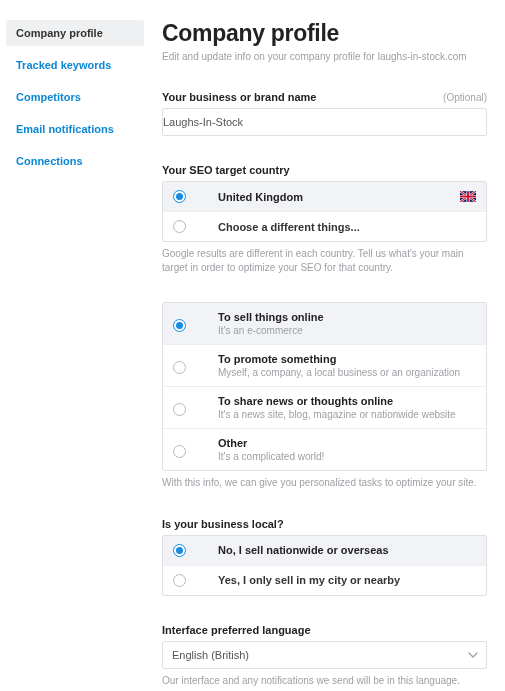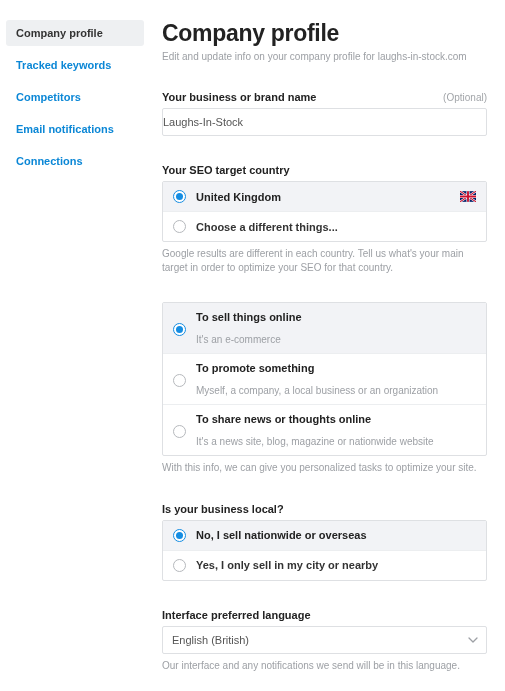--- a/index.html
+++ b/index.html
@@ -74,20 +74,21 @@
       border: 1px solid #dee0e3;
       border-radius: 2px;
       overflow: hidden;
     }
     .radio-row {
       display: flex;
       align-items: center;
       padding: 8px 10px;
       font-size: 11px;
       cursor: pointer;
+      gap: 22px;
     }
     .radio-row + .radio-row { border-top: 1px solid #eceef0; }
     .radio-row.selected { background: #f2f3f6; }
     .radio-circle {
       width: 13px; height: 13px;
       border: 1px solid #b6b9bd;
       border-radius: 50%;
       margin-right: 10px;
       flex-shrink: 0;
       position: relative;
@@ -106,21 +107,21 @@
     }
     .radio-text { flex: 1; }
     .radio-title {
       font-weight: 700;
       color: #222;
       font-size: 11px;
     }
     .radio-sub {
       font-size: 10px;
       color: #9da0a5;
-      margin-top: 11px;
+      margin-top: 2px;
     }
     .radio-title.regular { font-weight: 600; color: #333; }
     .radio-row .flag {
       width: 16px; height: 11px;
       flex-shrink: 0;
       margin-left: 6px;
     }
     .helper {
       font-size: 10px;
       color: #9da0a5;
@@ -216,20 +217,27 @@
             <div class="radio-sub">Myself, a company, a local business or an organization</div>
           </div>
         </div>
         <div class="radio-row">
           <div class="radio-circle"></div>
           <div class="radio-text">
             <div class="radio-title">To share news or thoughts online</div>
             <div class="radio-sub">It's a news site, blog, magazine or nationwide website</div>
           </div>
         </div>
+        <div class="radio-row">
+          <div class="radio-circle"></div>
+          <div class="radio-text">
+            <div class="radio-title">Other</div>
+            <div class="radio-sub">It's a complicated world!</div>
+          </div>
+        </div>
       </div>
       <div class="helper">With this info, we can give you personalized tasks to optimize your site.</div>
     </div>
 
     <div class="section">
       <div class="label-row">
         <div class="label">Is your business local?</div>
       </div>
       <div class="radio-group">
         <div class="radio-row selected">

